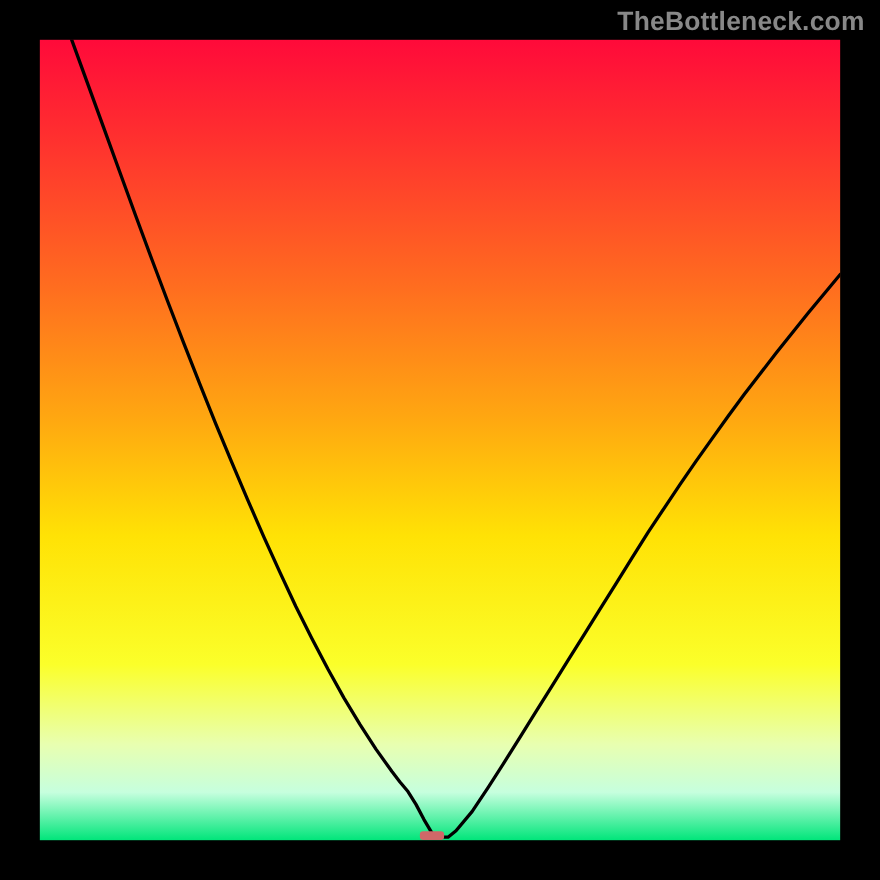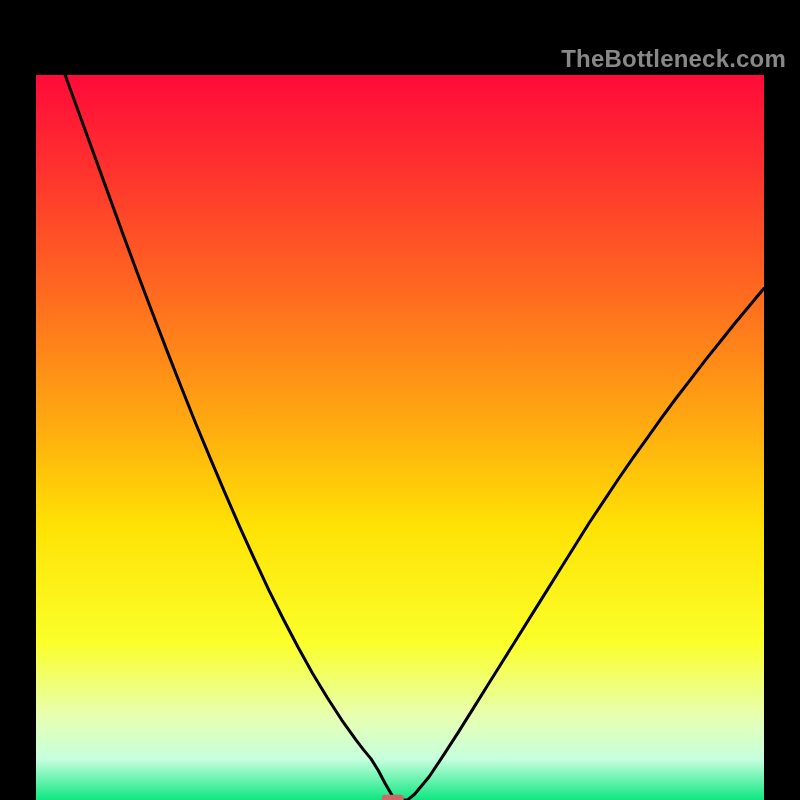--- a/index.html
+++ b/index.html
@@ -8,21 +8,20 @@
     width: 800px;
     height: 800px;
     background: #000;
     overflow: hidden;
   }
   .frame {
     position: relative;
     width: 800px;
     height: 668px;
     background: #000;
-    margin-top: 39px;
   }
   .watermark {
     position: absolute;
     top: 6px;
     right: 14px;
     font-family: Arial, Helvetica, sans-serif;
     font-size: 24px;
     font-weight: 600;
     color: #888;
     letter-spacing: 0.2px;

